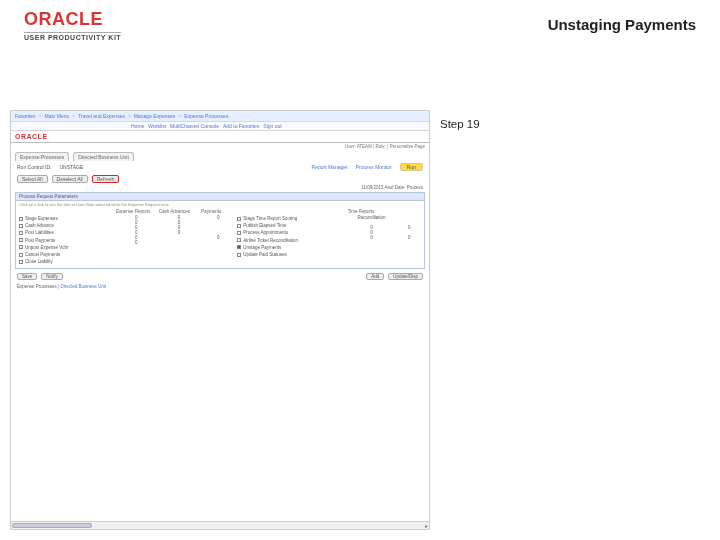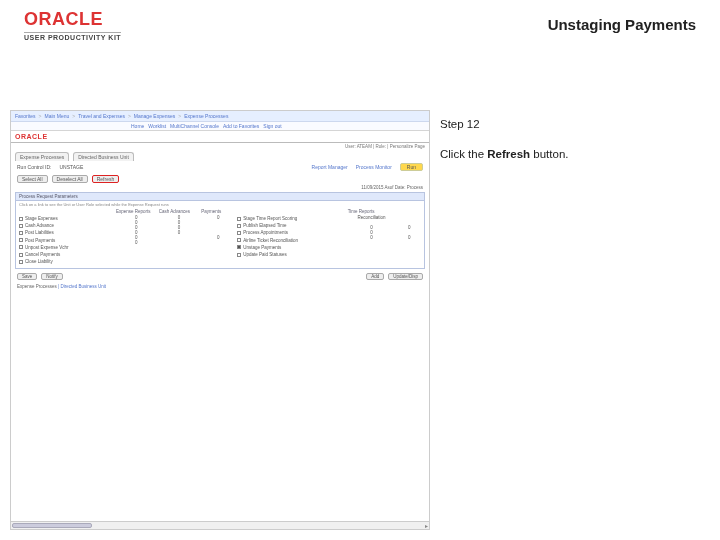--- a/index.html
+++ b/index.html
@@ -295,19 +295,16 @@
       <span>Directed Business Unit</span>
     </div>
     <div class="scroll-h">
       <span>◂</span>
       <span class="thumb"></span>
       <span>▸</span>
     </div>
   </div>
 
   <div class="right-pane">
-    <div class="step-label">Step 12</div>
-    <div class="instruction">
-      <span>Click the </span><b>Refresh</b><span> button.</span>
-    </div>
+    <div class="step-label">Step 19</div>
   </div>
 
 </div>
 
 </body></html>

